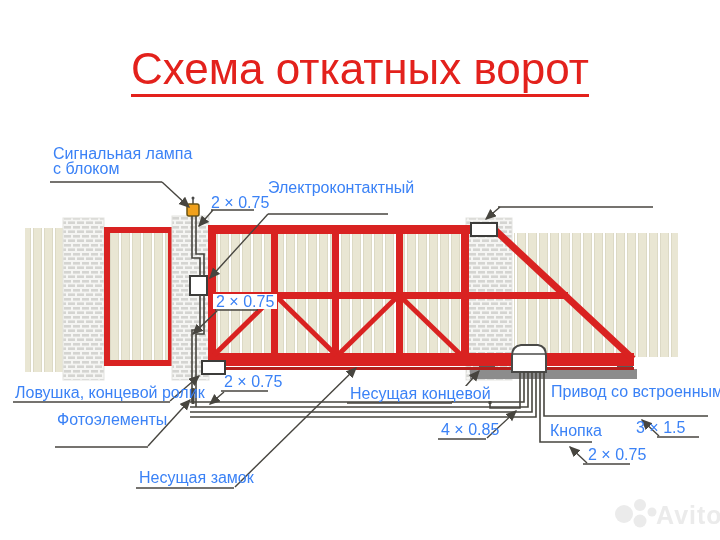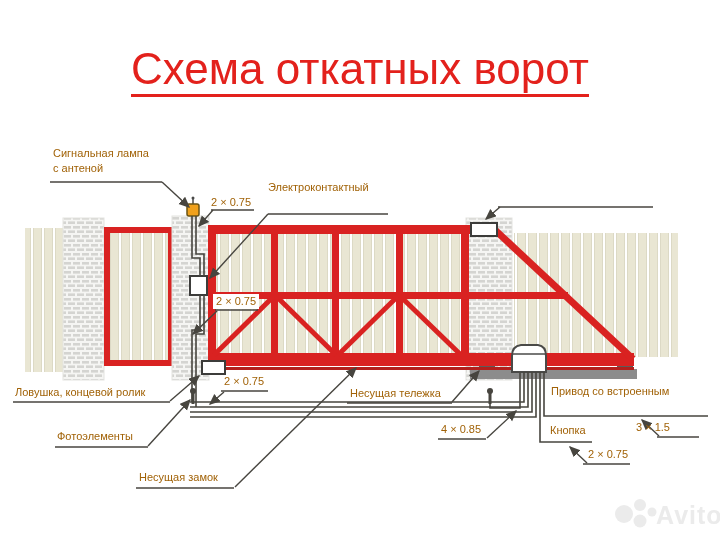--- a/index.html
+++ b/index.html
@@ -3,21 +3,21 @@
 <meta charset="utf-8">
 <style>
   html,body{margin:0;padding:0;}
   body{width:720px;height:540px;position:relative;background:#ffffff;overflow:hidden;
        font-family:"Liberation Sans",sans-serif;}
   .stage{position:absolute;left:0;top:0;width:720px;height:540px;}
   svg.layer{position:absolute;left:0;top:0;}
   .title{position:absolute;left:0;top:44px;width:720px;text-align:center;
          color:#e3211c;font-size:44px;letter-spacing:0px;}
   .title span{border-bottom:3px solid #e3211c;padding-bottom:1px;}
-  .lbl{position:absolute;font-size:11px;line-height:15px;color:#a16207;white-space:nowrap;}
+  .lbl{position:absolute;font-size:16px;line-height:15px;color:#3b82f6;white-space:nowrap;}
   .lbl span{display:block;}
   .patch{background:#ffffff;padding:0 3px;}
   .wm-text{position:absolute;left:656px;top:501px;font-size:25px;font-weight:bold;
            color:#ebebeb;letter-spacing:1px;}
 </style>
 </head>
 <body>
 
 <div class="stage">
 
@@ -177,31 +177,31 @@
     <g fill="#ebebeb">
       <circle cx="624" cy="514" r="9"></circle>
       <circle cx="640" cy="505" r="6"></circle>
       <circle cx="640" cy="521" r="6.5"></circle>
       <circle cx="652" cy="512" r="4.5"></circle>
     </g>
   </svg>
 
   <div class="lbl" style="left:53px;top:146px">
     <span>Сигнальная лампа</span>
-    <span>с антеной</span>
+    <span>с блоком</span>
   </div>
   <div class="lbl" style="left:211px;top:195px">2 × 0.75</div>
   <div class="lbl" style="left:268px;top:180px">
     <span>Электроконтактный</span>
   </div>
   <div class="lbl patch" style="left:213px;top:294px">2 × 0.75</div>
   <div class="lbl" style="left:15px;top:385px">Ловушка, концевой ролик</div>
-  <div class="lbl" style="left:57px;top:429px">Фотоэлементы</div>
+  <div class="lbl" style="left:57px;top:412px">Фотоэлементы</div>
   <div class="lbl" style="left:224px;top:374px">2 × 0.75</div>
-  <div class="lbl patch" style="left:347px;top:386px">Несущая тележка</div>
+  <div class="lbl patch" style="left:347px;top:386px">Несущая концевой</div>
   <div class="lbl" style="left:139px;top:470px">Несущая замок</div>
   <div class="lbl" style="left:441px;top:422px">4 × 0.85</div>
   <div class="lbl" style="left:551px;top:384px">
     <span>Привод со встроенным</span>
   </div>
   <div class="lbl" style="left:636px;top:420px">3 × 1.5</div>
   <div class="lbl" style="left:550px;top:423px">Кнопка</div>
   <div class="lbl" style="left:588px;top:447px">2 × 0.75</div>
 
   <div class="wm-text">Avito</div>

